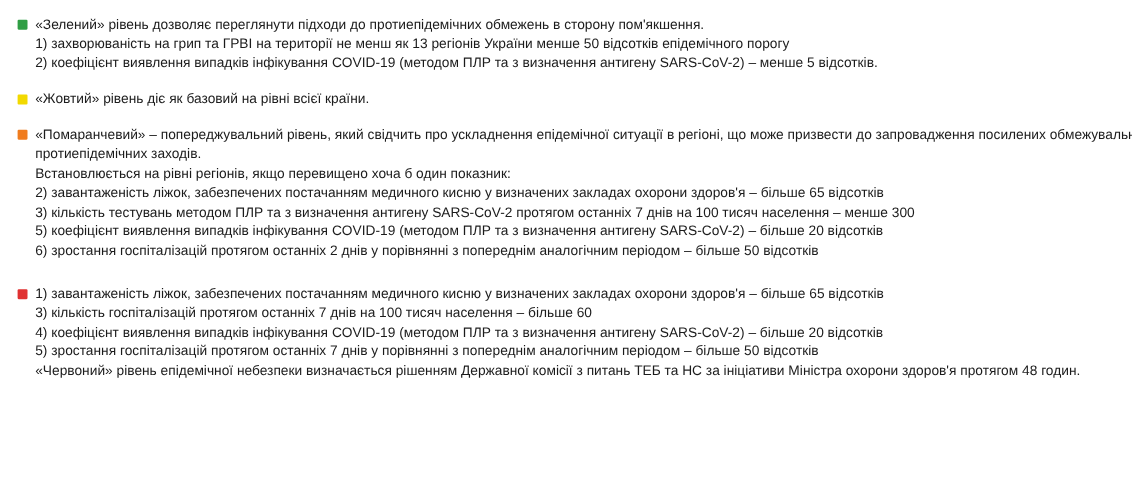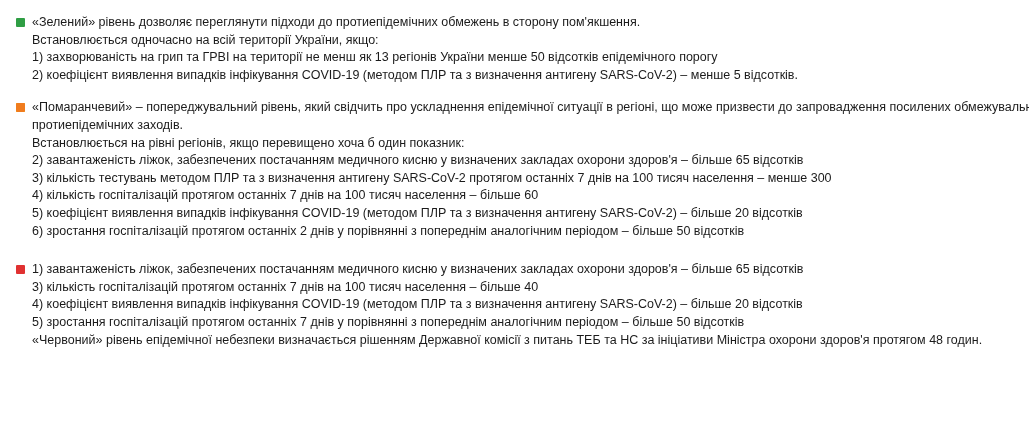--- a/index.html
+++ b/index.html
@@ -45,44 +45,43 @@
   .block-red { margin-bottom: 0; }
 </style>
 </head>
 <body>
 
 <div class="page">
 
   <div class="block block-green">
     <span class="bullet" style="background: rgb(47, 158, 68);"></span>
     <div class="line">«Зелений» рівень дозволяє переглянути підходи до протиепідемічних обмежень в сторону пом'якшення.</div>
-    <div class="line">Встановлюється одночасно на всій території України, якщо:</div>
     <div class="line">1) захворюваність на грип та ГРВІ на території не менш як 13 регіонів України менше 50 відсотків епідемічного порогу</div>
     <div class="line">2) коефіцієнт виявлення випадків інфікування COVID-19 (методом ПЛР та з визначення антигену SARS-CoV-2) – менше 5 відсотків.</div>
   </div>
 
   <div class="block block-yellow">
     <span class="bullet" style="background: rgb(242, 217, 0);"></span>
+    <div class="line">«Жовтий» рівень діє як базовий на рівні всієї країни.</div>
   </div>
 
   <div class="block block-orange">
     <span class="bullet" style="background: rgb(240, 124, 30);"></span>
     <div class="line">«Помаранчевий» – попереджувальний рівень, який свідчить про ускладнення епідемічної ситуації в регіоні, що може призвести до запровадження посилених обмежувальних</div>
     <div class="line">протиепідемічних заходів.</div>
     <div class="line">Встановлюється на рівні регіонів, якщо перевищено хоча б один показник:</div>
     <div class="line">2) завантаженість ліжок, забезпечених постачанням медичного кисню у визначених закладах охорони здоров'я – більше 65 відсотків</div>
     <div class="line">3) кількість тестувань методом ПЛР та з визначення антигену SARS-CoV-2 протягом останніх 7 днів на 100 тисяч населення – менше 300</div>
-    <div class="line">4) кількість госпіталізацій протягом останніх 7 днів на 100 тисяч населення – більше 60</div>
     <div class="line">5) коефіцієнт виявлення випадків інфікування COVID-19 (методом ПЛР та з визначення антигену SARS-CoV-2) – більше 20 відсотків</div>
     <div class="line">6) зростання госпіталізацій протягом останніх 2 днів у порівнянні з попереднім аналогічним періодом – більше 50 відсотків</div>
   </div>
 
   <div class="block block-red">
     <span class="bullet" style="background: rgb(224, 49, 49);"></span>
     <div class="line">1) завантаженість ліжок, забезпечених постачанням медичного кисню у визначених закладах охорони здоров'я – більше 65 відсотків</div>
-    <div class="line">3) кількість госпіталізацій протягом останніх 7 днів на 100 тисяч населення – більше 40</div>
+    <div class="line">3) кількість госпіталізацій протягом останніх 7 днів на 100 тисяч населення – більше 60</div>
     <div class="line">4) коефіцієнт виявлення випадків інфікування COVID-19 (методом ПЛР та з визначення антигену SARS-CoV-2) – більше 20 відсотків</div>
     <div class="line">5) зростання госпіталізацій протягом останніх 7 днів у порівнянні з попереднім аналогічним періодом – більше 50 відсотків</div>
     <div class="line">«Червоний» рівень епідемічної небезпеки визначається рішенням Державної комісії з питань ТЕБ та НС за ініціативи Міністра охорони здоров'я протягом 48 годин.</div>
 
   </div>
 
 </div>
 
 </body></html>

